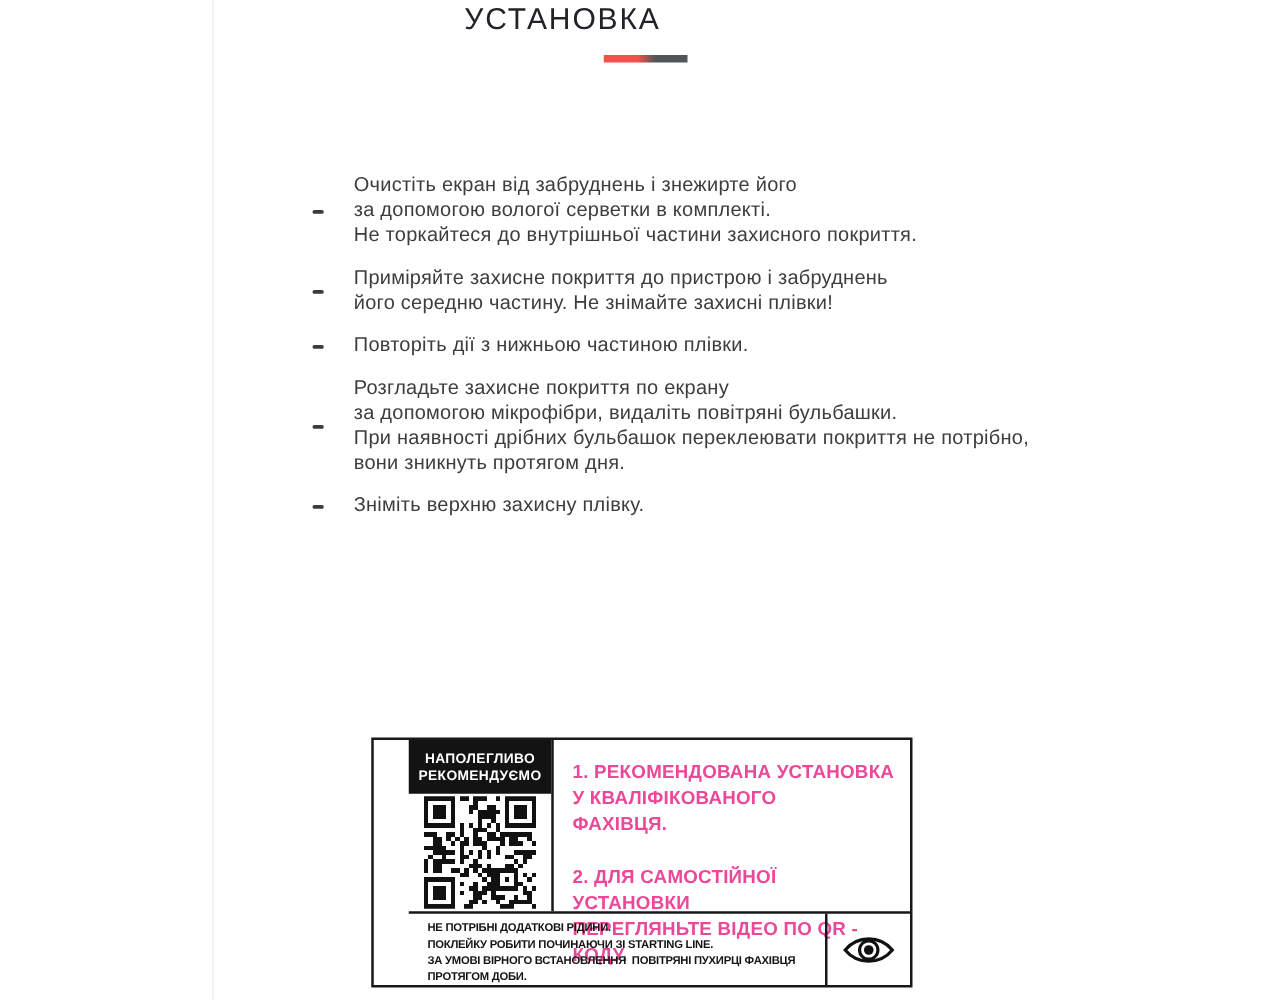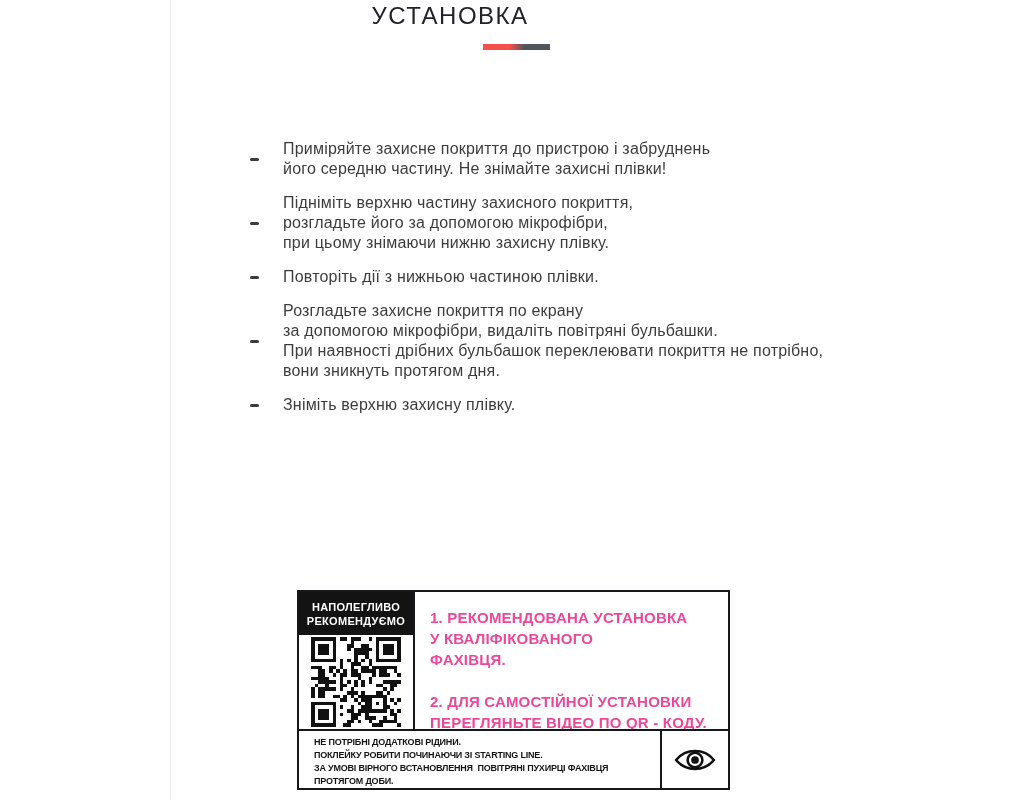--- a/index.html
+++ b/index.html
@@ -25,21 +25,21 @@
     display:flex;align-items:center;margin-bottom:14px;
   }
   .dash{
     flex:0 0 9px;width:9px;height:3px;background:#3b3b3b;border-radius:1.5px;margin-right:24px;
   }
   .step-text{
     font-size:16px;line-height:20px;color:#3d3d3d;letter-spacing:0.2px;white-space:pre-line;
   }
   .rec-box{
     position:absolute;left:297px;top:590px;width:433px;height:200px;box-sizing:border-box;
-    border:2px solid #17181b;background:#fff;display:flex;flex-direction:column;
+    border:2px solid #17181b;background:#fff;display:flex;flex-direction:column;padding-left:28px;
   }
   .box-top{flex:1;display:flex;min-height:0;}
   .box-left{
     width:114px;flex:0 0 114px;border-right:2px solid #17181b;
     display:flex;flex-direction:column;
   }
   .badge{
     background:#131313;color:#ffffff;font-size:11px;font-weight:bold;line-height:14px;
     text-align:center;padding:8px 2px 7px 2px;letter-spacing:0.3px;white-space:pre-line;
   }
@@ -69,28 +69,28 @@
 <div class="screen">
 
   <div class="left-rule"></div>
 
   <div class="page-title">УСТАНОВКА</div>
   <div class="title-divider"></div>
 
   <div class="steps">
     <div class="step">
       <span class="dash"></span>
+      <span class="step-text">Очистіть екран від забруднень і знежирте його
+за допомогою вологої серветки в комплекті.
+Не торкайтеся до внутрішньої частини захисного покриття.</span>
+    </div>
+    <div class="step">
+      <span class="dash"></span>
       <span class="step-text">Приміряйте захисне покриття до пристрою і забруднень
 його середню частину. Не знімайте захисні плівки!</span>
-    </div>
-    <div class="step">
-      <span class="dash"></span>
-      <span class="step-text">Підніміть верхню частину захисного покриття,
-розгладьте його за допомогою мікрофібри,
-при цьому знімаючи нижню захисну плівку.</span>
     </div>
     <div class="step">
       <span class="dash"></span>
       <span class="step-text">Повторіть дії з нижньою частиною плівки.</span>
     </div>
     <div class="step">
       <span class="dash"></span>
       <span class="step-text">Розгладьте захисне покриття по екрану
 за допомогою мікрофібри, видаліть повітряні бульбашки.
 При наявності дрібних бульбашок переклеювати покриття не потрібно,

